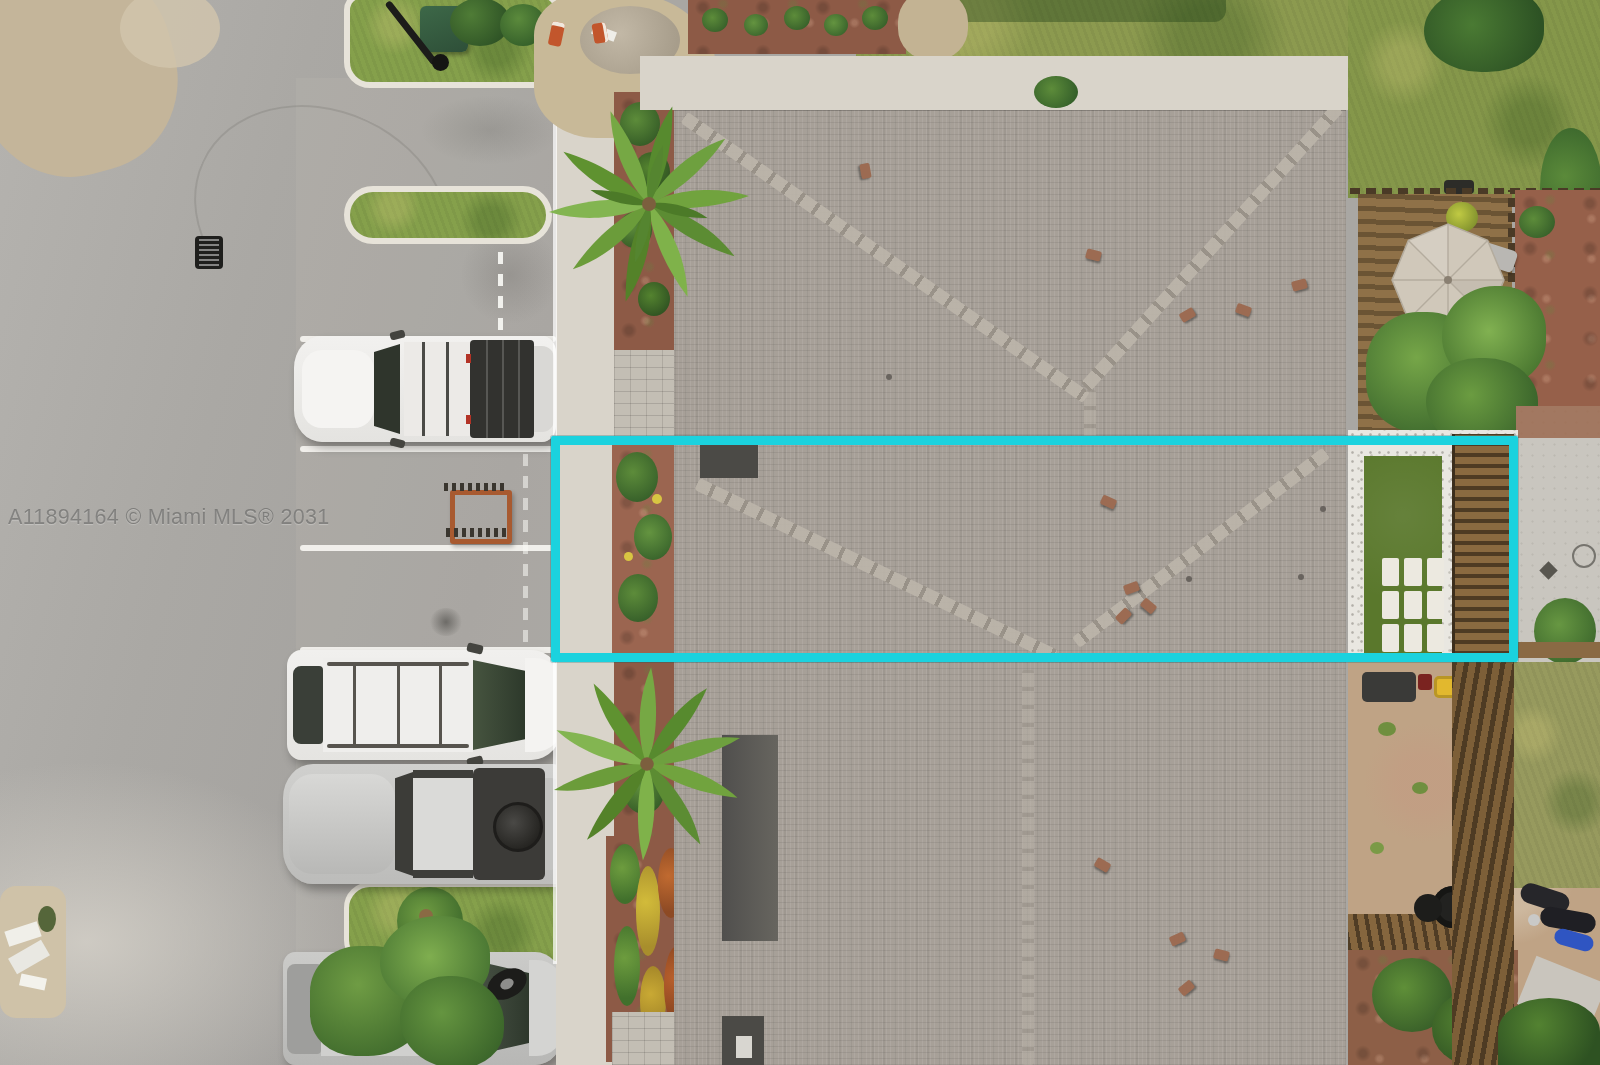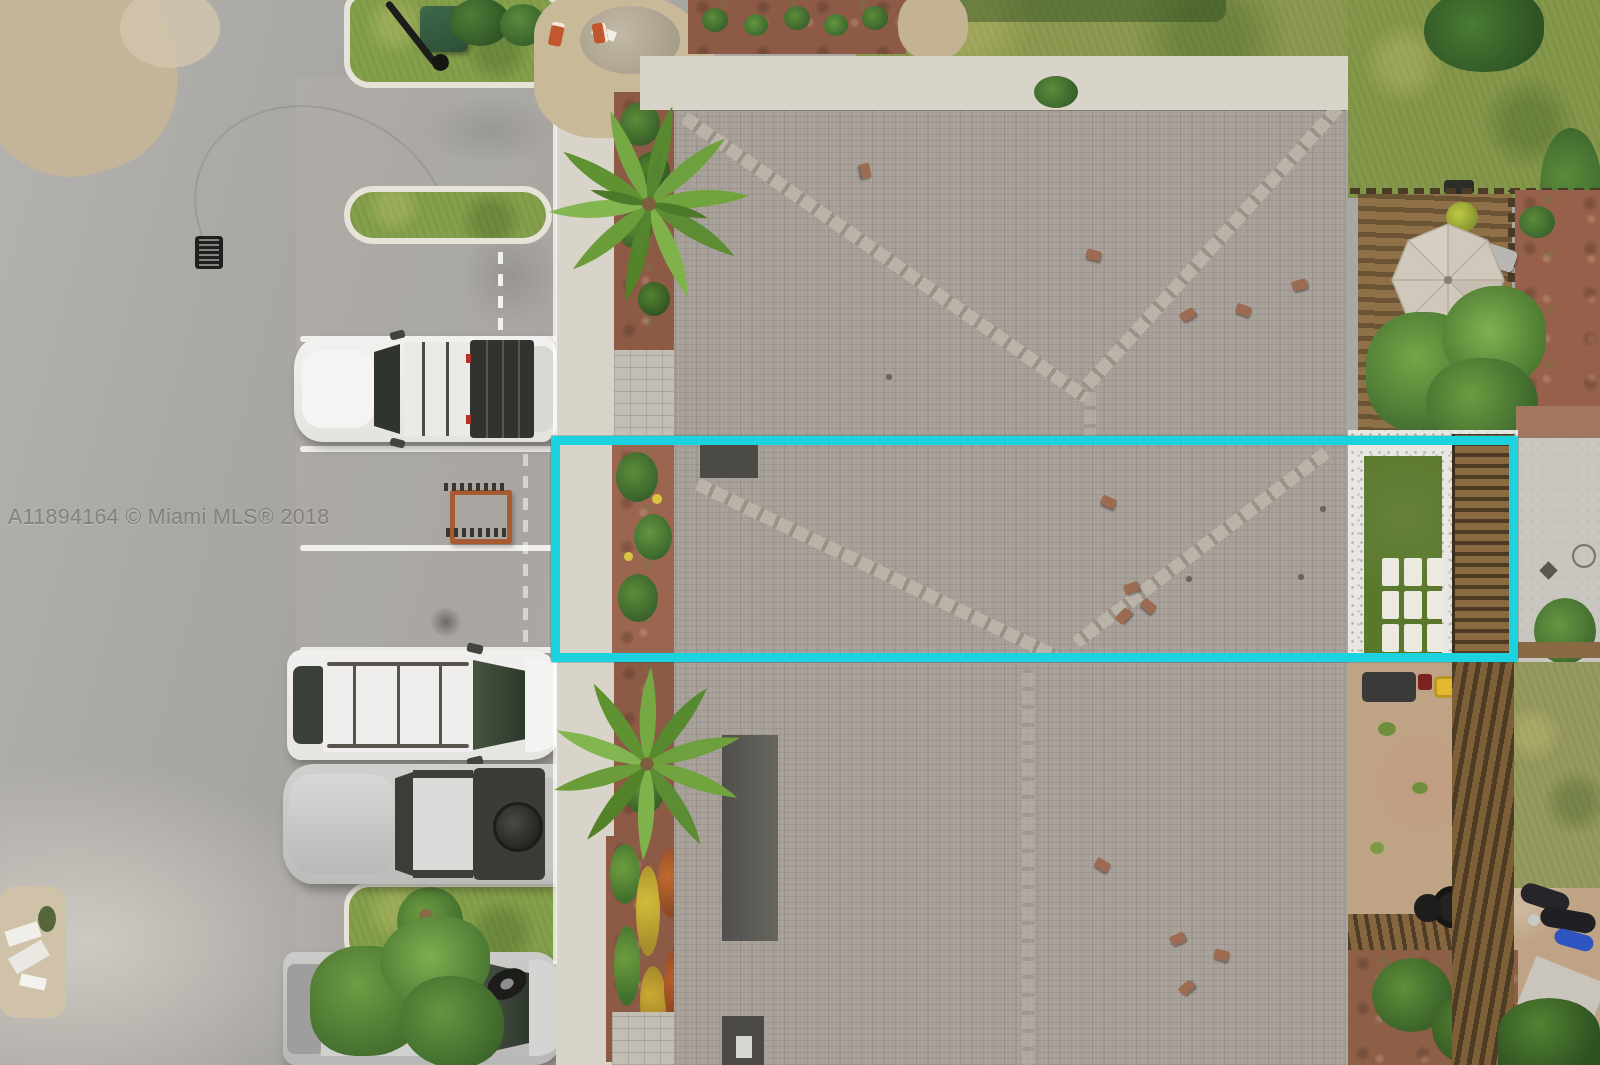--- a/index.html
+++ b/index.html
@@ -390,13 +390,13 @@
     <use href="#frond" xlink:href="#frond" fill="#5f9230" transform="rotate(216)"></use>
     <use href="#frond" xlink:href="#frond" fill="#76a844" transform="rotate(252)"></use>
     <use href="#frond" xlink:href="#frond" fill="#578a2e" transform="rotate(288)"></use>
     <use href="#frond" xlink:href="#frond" fill="#6ea03f" transform="rotate(324)"></use>
     <circle r="7" fill="#7c5f3e"></circle>
   </g>
 </svg>
 
 <div class="a hl" style="left:551px;top:436px;width:967px;height:226px;box-sizing:border-box;z-index:40"></div>
 
-<div class="a wm" style="left:8px;top:505px;z-index:50">A11894164 © Miami MLS® 2018</div>
+<div class="a wm" style="left:8px;top:505px;z-index:50">A11894164 © Miami MLS® 2031</div>
 
 </body></html>

